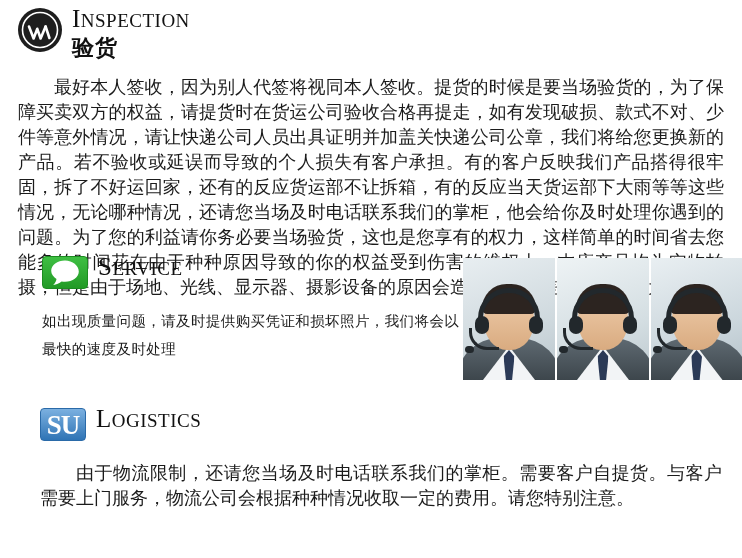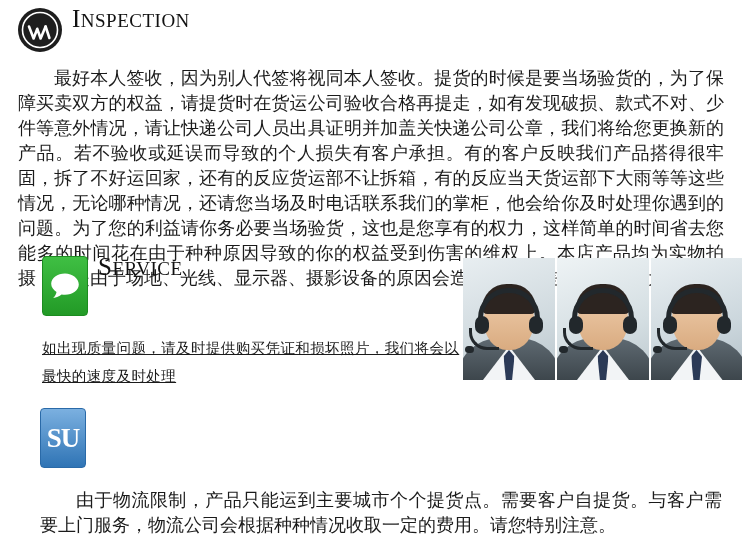--- a/index.html
+++ b/index.html
@@ -21,21 +21,21 @@
   }
 
   
   .section-head {
     display: flex;
     align-items: flex-start;
     gap: 10px;
   }
   .badge {
     width: 46px;
-    height: 60px;
+    height: 33px;
     flex: 0 0 46px;
     border-radius: 4px;
     display: flex;
     align-items: center;
     justify-content: center;
     position: relative;
     box-sizing: border-box;
   }
   .badge svg { display: block; }
 
@@ -106,21 +106,20 @@
     border: 1px solid #1c8c20;
   }
   #sec-service .service-body {
     margin-top: 18px;
     width: 430px;
     font-size: 14.5px;
     line-height: 28px;
     color: #1b1b1b;
     text-indent: 0;
     letter-spacing: 0.4px;
-    text-decoration: underline;
   }
 
   
   #service-photo {
     position: absolute;
     left: 463px;
     top: 258px;
     width: 279px;
     height: 122px;
     overflow: hidden;
@@ -268,20 +267,21 @@
       <div class="badge badge-wp">
         <svg width="44" height="44" viewBox="0 0 44 44" aria-hidden="true">
           <circle cx="22" cy="22" r="21" fill="#1e1e1e"></circle>
           <circle cx="22" cy="22" r="17.5" fill="none" stroke="#ffffff" stroke-width="1.6"></circle>
           <path d="M11 18.5 L15.6 30.5 L19.3 20.8 L22.6 30.5 L27.6 18.5" fill="none" stroke="#ffffff" stroke-width="2.6" stroke-linecap="round" stroke-linejoin="round"></path>
           <path d="M27.6 18.5 L31.4 30.0" fill="none" stroke="#ffffff" stroke-width="2.6" stroke-linecap="round"></path>
         </svg>
       </div>
       <div class="head-text">
         <div class="head-en"><span class="cap">I</span><span>NSPECTION</span></div>
+        <div class="head-cn">验货</div>
       </div>
     </div>
     <div class="para">最好本人签收，因为别人代签将视同本人签收。提货的时候是要当场验货的，为了保障买卖双方的权益，请提货时在货运公司验收合格再提走，如有发现破损、款式不对、少件等意外情况，请让快递公司人员出具证明并加盖关快递公司公章，我们将给您更换新的产品。若不验收或延误而导致的个人损失有客户承担。有的客户反映我们产品搭得很牢固，拆了不好运回家，还有的反应货运部不让拆箱，有的反应当天货运部下大雨等等这些情况，无论哪种情况，还请您当场及时电话联系我们的掌柜，他会给你及时处理你遇到的问题。为了您的利益请你务必要当场验货，这也是您享有的权力，这样简单的时间省去您能多的时间花在由于种种原因导致的你的权益受到伤害的维权上。本店产品均为实物拍摄，但是由于场地、光线、显示器、摄影设备的原因会造成一点色差，请以实物为准。</div>
   </div>
 
   <div id="sec-service">
     <div class="section-head">
       <div class="badge badge-service">
         <svg width="34" height="32" viewBox="0 0 34 32" aria-hidden="true">
           <path d="M17 3.5c-7.6 0-13.8 4.6-13.8 10.3 0 3.3 2.1 6.2 5.3 8.1-0.4 2.2-1.6 4.3-3.3 6.1 3.3-0.6 6.2-2 8.4-3.6 1.1 0.2 2.2 0.3 3.4 0.3 7.6 0 13.8-4.6 13.8-10.3S24.6 3.5 17 3.5z" fill="#ffffff"></path>
@@ -338,18 +338,19 @@
       </div>
     </div>
   </div>
 
   <div id="sec-logistics">
     <div class="section-head">
       <div class="badge badge-logistics">
         <span class="su-text">SU</span>
       </div>
       <div class="head-text">
-      </div>
-    </div>
-    <div class="para">由于物流限制，产品只能运到主要城市个个提货点。需要客户自提货。与客户需要上门服务，物流公司会根据种种情况收取一定的费用。请您特别注意。</div>
+        <div class="head-en"><span class="cap">L</span><span>OGISTICS</span></div>
+      </div>
+    </div>
+    <div class="para">由于物流限制，还请您当场及时电话联系我们的掌柜。需要客户自提货。与客户需要上门服务，物流公司会根据种种情况收取一定的费用。请您特别注意。</div>
   </div>
 
 </div>
 
 </body></html>

